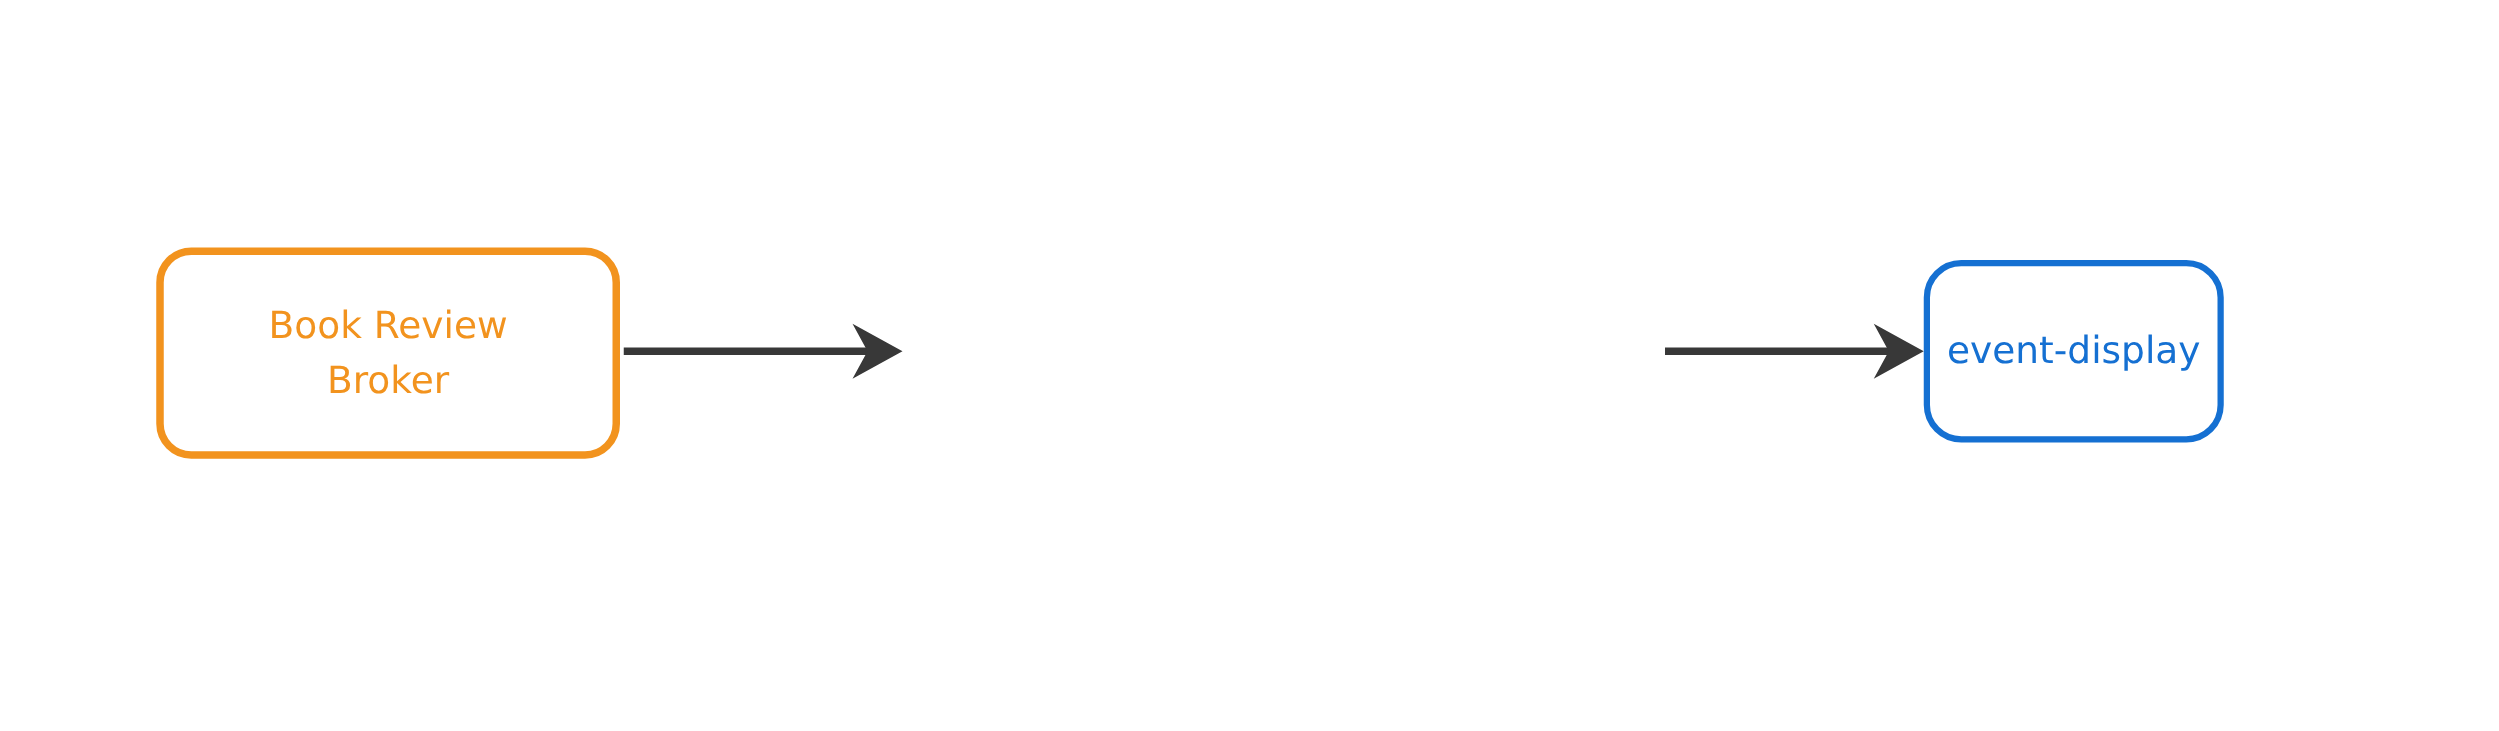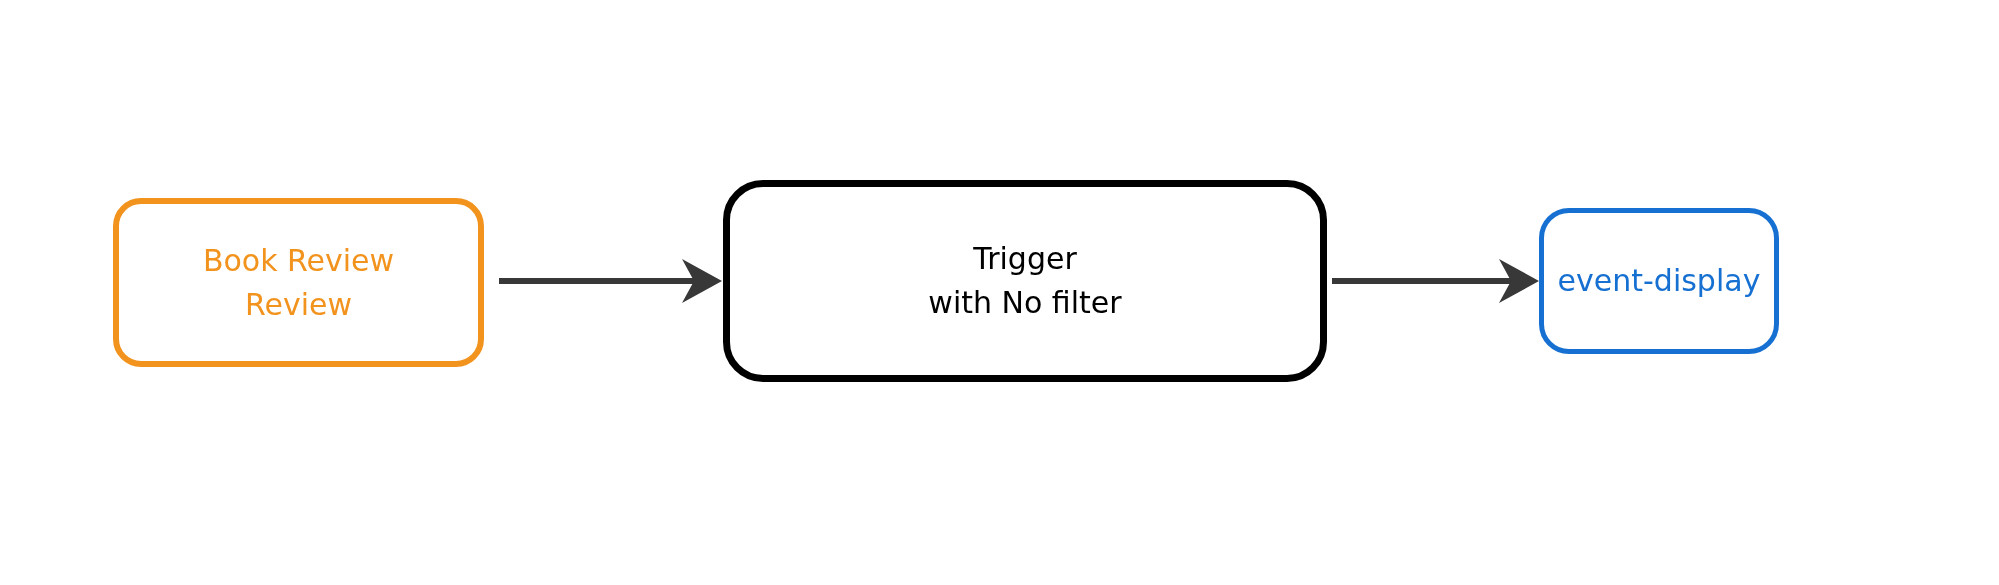--- a/index.html
+++ b/index.html
@@ -24,21 +24,21 @@
     align-items: center;
     text-align: center;
     background: #ffffff;
     border-style: solid;
     border-color: var(--c, #000);
     color: var(--c, #000);
     font-size: 30px;
     line-height: 44px;
   }
   .node--broker {
-    left: 113px;
+    left: 125px;
     top: 198px;
     width: 371px;
     height: 169px;
     border-width: 6px;
     border-radius: 28px;
   }
   .node--trigger {
     left: 723px;
     top: 180px;
     width: 604px;
@@ -69,32 +69,28 @@
     stroke: none;
   }
 </style>
 </head>
 <body>
 
 <div class="canvas">
 
   <div class="node node--broker" style="--c: #F2931E;">
     <span class="node-line">Book Review</span>
-    <span class="node-line">Review</span>
+    <span class="node-line">Broker</span>
   </div>
 
   <svg class="edge edge--1" width="226" height="50" viewBox="0 0 226 50" style="--c: #383838;">
     <line x1="2" y1="25" x2="198" y2="25"></line>
     <polygon points="185,3 225,25 185,47 197,25"></polygon>
   </svg>
 
-  <div class="node node--trigger" style="--c: #000000;">
-    <span class="node-line">Trigger</span>
-    <span class="node-line">with No filter</span>
-  </div>
 
   <svg class="edge edge--2" width="210" height="50" viewBox="0 0 210 50" style="--c: #383838;">
     <line x1="2" y1="25" x2="182" y2="25"></line>
     <polygon points="169,3 209,25 169,47 181,25"></polygon>
   </svg>
 
   <div class="node node--event-display" style="--c: #1570D2;">
     <span class="node-line">event-display</span>
   </div>
 

